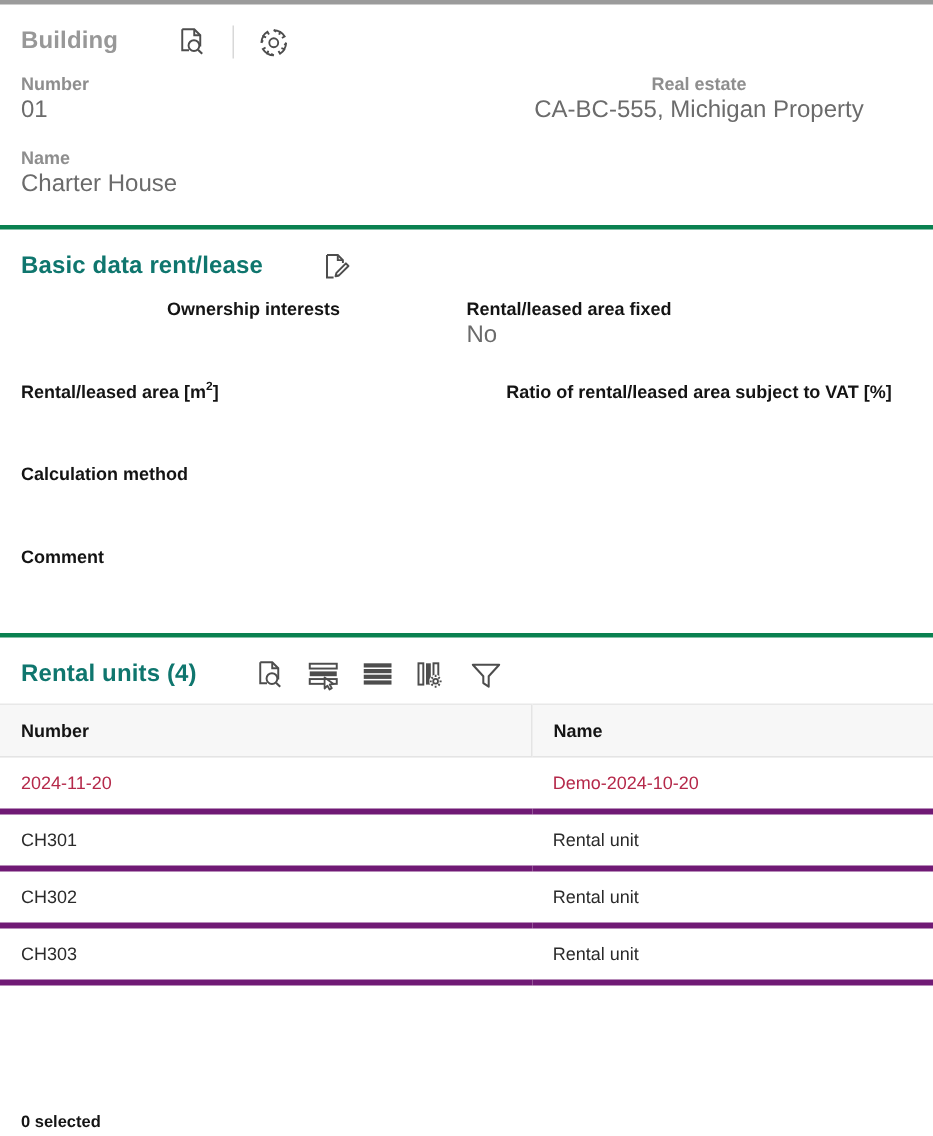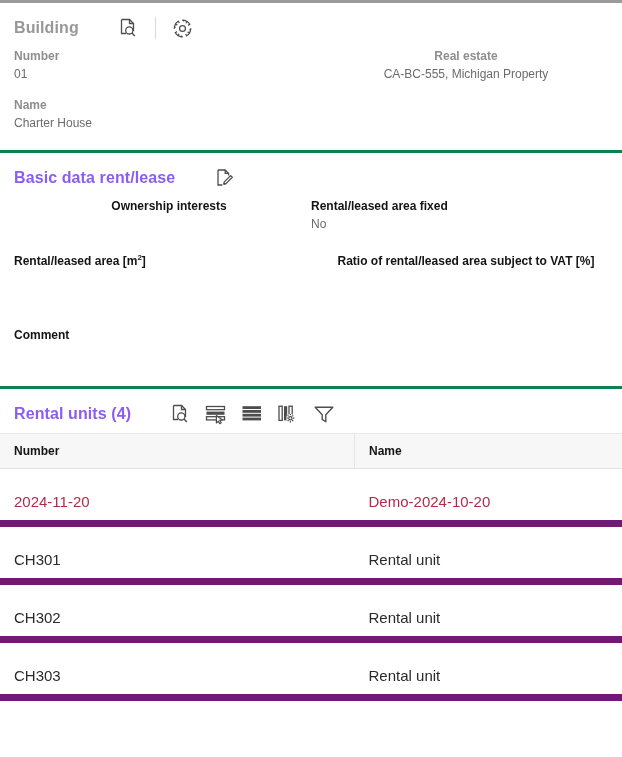--- a/index.html
+++ b/index.html
@@ -48,21 +48,21 @@
     padding: 12px 14px 6px 14px;
     box-sizing: border-box;
   }
   .sec-title {
     font-size: 16px;
     font-weight: bold;
     letter-spacing: .1px;
     white-space: nowrap;
   }
   .sec-title.muted { color: #989898; }
-  .sec-title.dark  { color: #8b5cf6; }
+  .sec-title.dark  { color: #0f766e; }
 
   .sec-tools {
     display: flex;
     align-items: center;
     margin-left: 36px;
     gap: 10px;
   }
   .tool {
     width: 26px;
     height: 26px;
@@ -94,21 +94,21 @@
   .fcol.right { padding-left: 13px; text-align: center; }
   .flabel {
     font-size: 12px;
     font-weight: bold;
     line-height: 18px;
     color: #141414;
     white-space: nowrap;
   }
   .flabel.muted { color: #8e8e8e; }
   .fvalue {
-    font-size: 12px;
+    font-size: 16px;
     line-height: 18px;
     color: #6b6b6b;
     white-space: nowrap;
     min-height: 18px;
   }
   .fgap-sm { height: 13px; }
   .fgap-md { height: 19px; }
 
   sup { font-size: 8px; vertical-align: super; line-height: 0; }
 
@@ -126,24 +126,24 @@
     color: #141414;
     padding: 10px 0 10px 14px;
     border-top: 1px solid #e8e8e8;
     border-bottom: 1px solid #e4e4e4;
     box-sizing: border-box;
   }
   .table th.c2 {
     border-left: 1px solid #e4e4e4;
   }
   .table td {
-    font-size: 15px;
+    font-size: 12px;
     color: #2a2a2a;
-    padding: 24px 0 10px 14px;
-    border-bottom: 7px solid #701a75;
+    padding: 10px 0 10px 14px;
+    border-bottom: 4px solid #701a75;
     box-sizing: border-box;
     white-space: nowrap;
     overflow: hidden;
     text-overflow: ellipsis;
   }
   .table tr.highlight td { color: #b5294a; }
   .col-number { width: 57%; }
   .col-name   { width: 43%; }
 
   .table-filler {
@@ -257,20 +257,24 @@
       </div>
       <div class="fcol right">
         <div class="flabel">Ratio of rental/leased area subject to VAT [%]</div>
         <div class="fvalue">&nbsp;</div>
       </div>
     </div>
 
     <div class="fgap-md"></div>
 
     <div class="frow">
+      <div class="fcol">
+        <div class="flabel">Calculation method</div>
+        <div class="fvalue">&nbsp;</div>
+      </div>
       <div class="fcol right"></div>
     </div>
 
     <div class="fgap-md"></div>
 
     <div class="frow">
       <div class="fcol">
         <div class="flabel">Comment</div>
         <div class="fvalue">&nbsp;</div>
       </div>

